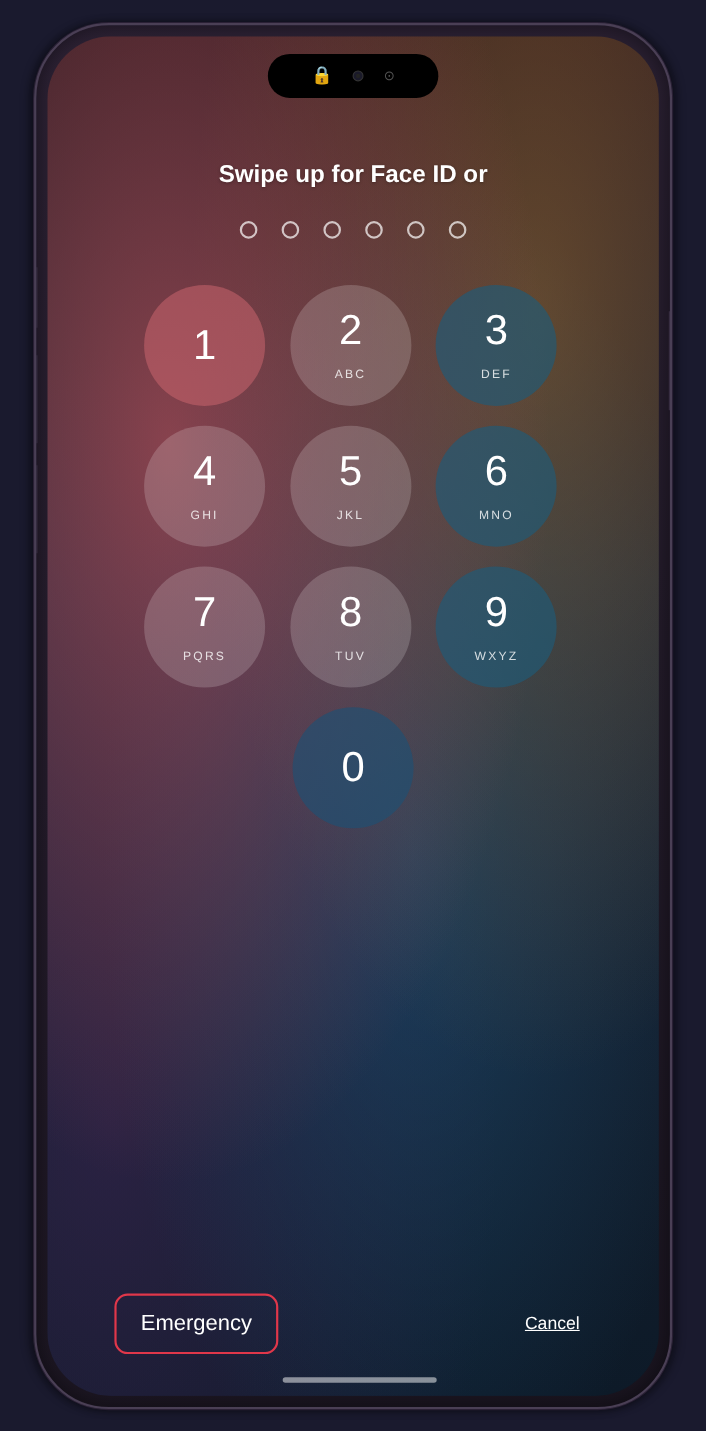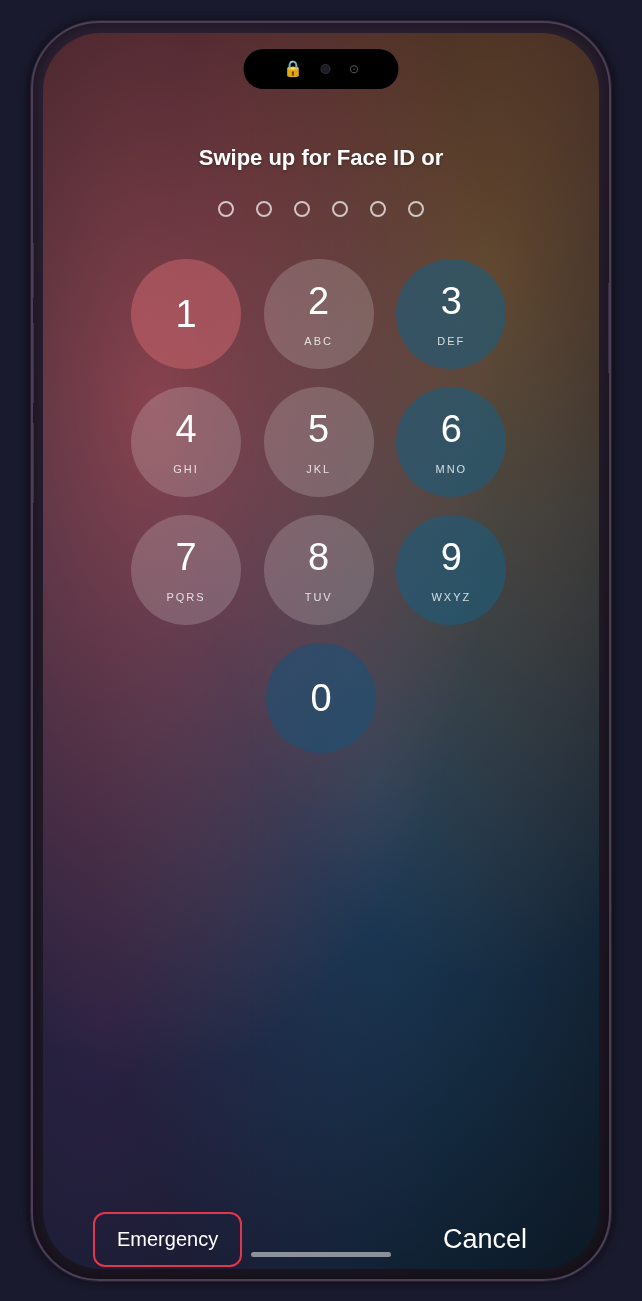--- a/index.html
+++ b/index.html
@@ -232,27 +232,27 @@
     }
 
     .key-btn.key-zero {
       background: rgba(30, 80, 115, 0.65);
     }
 
     
     .bottom-bar {
       position: absolute;
       bottom: 0;
-      left: 0;
+      left: 11px;
       right: 0;
       height: 140px;
       display: flex;
       flex-direction: column;
       align-items: center;
-      justify-content: flex-end;
+      justify-content: center;
       padding-top: 10px;
     }
 
     .bottom-actions {
       display: flex;
       width: 100%;
       justify-content: space-between;
       align-items: center;
       padding: 0 50px;
     }
@@ -265,24 +265,25 @@
       color: #fff;
       font-size: 20px;
       font-weight: 400;
       cursor: pointer;
     }
 
     .cancel-btn {
       background: transparent;
       border: none;
       color: #fff;
-      font-size: 27px;
+      font-size: 16px;
       font-weight: 400;
       cursor: pointer;
       padding: 14px 22px;
+      text-decoration: underline;
     }
 
     
     .home-indicator {
       position: absolute;
       bottom: 12px;
       left: 50%;
       transform: translateX(-50%);
       width: 140px;
       height: 5px;

